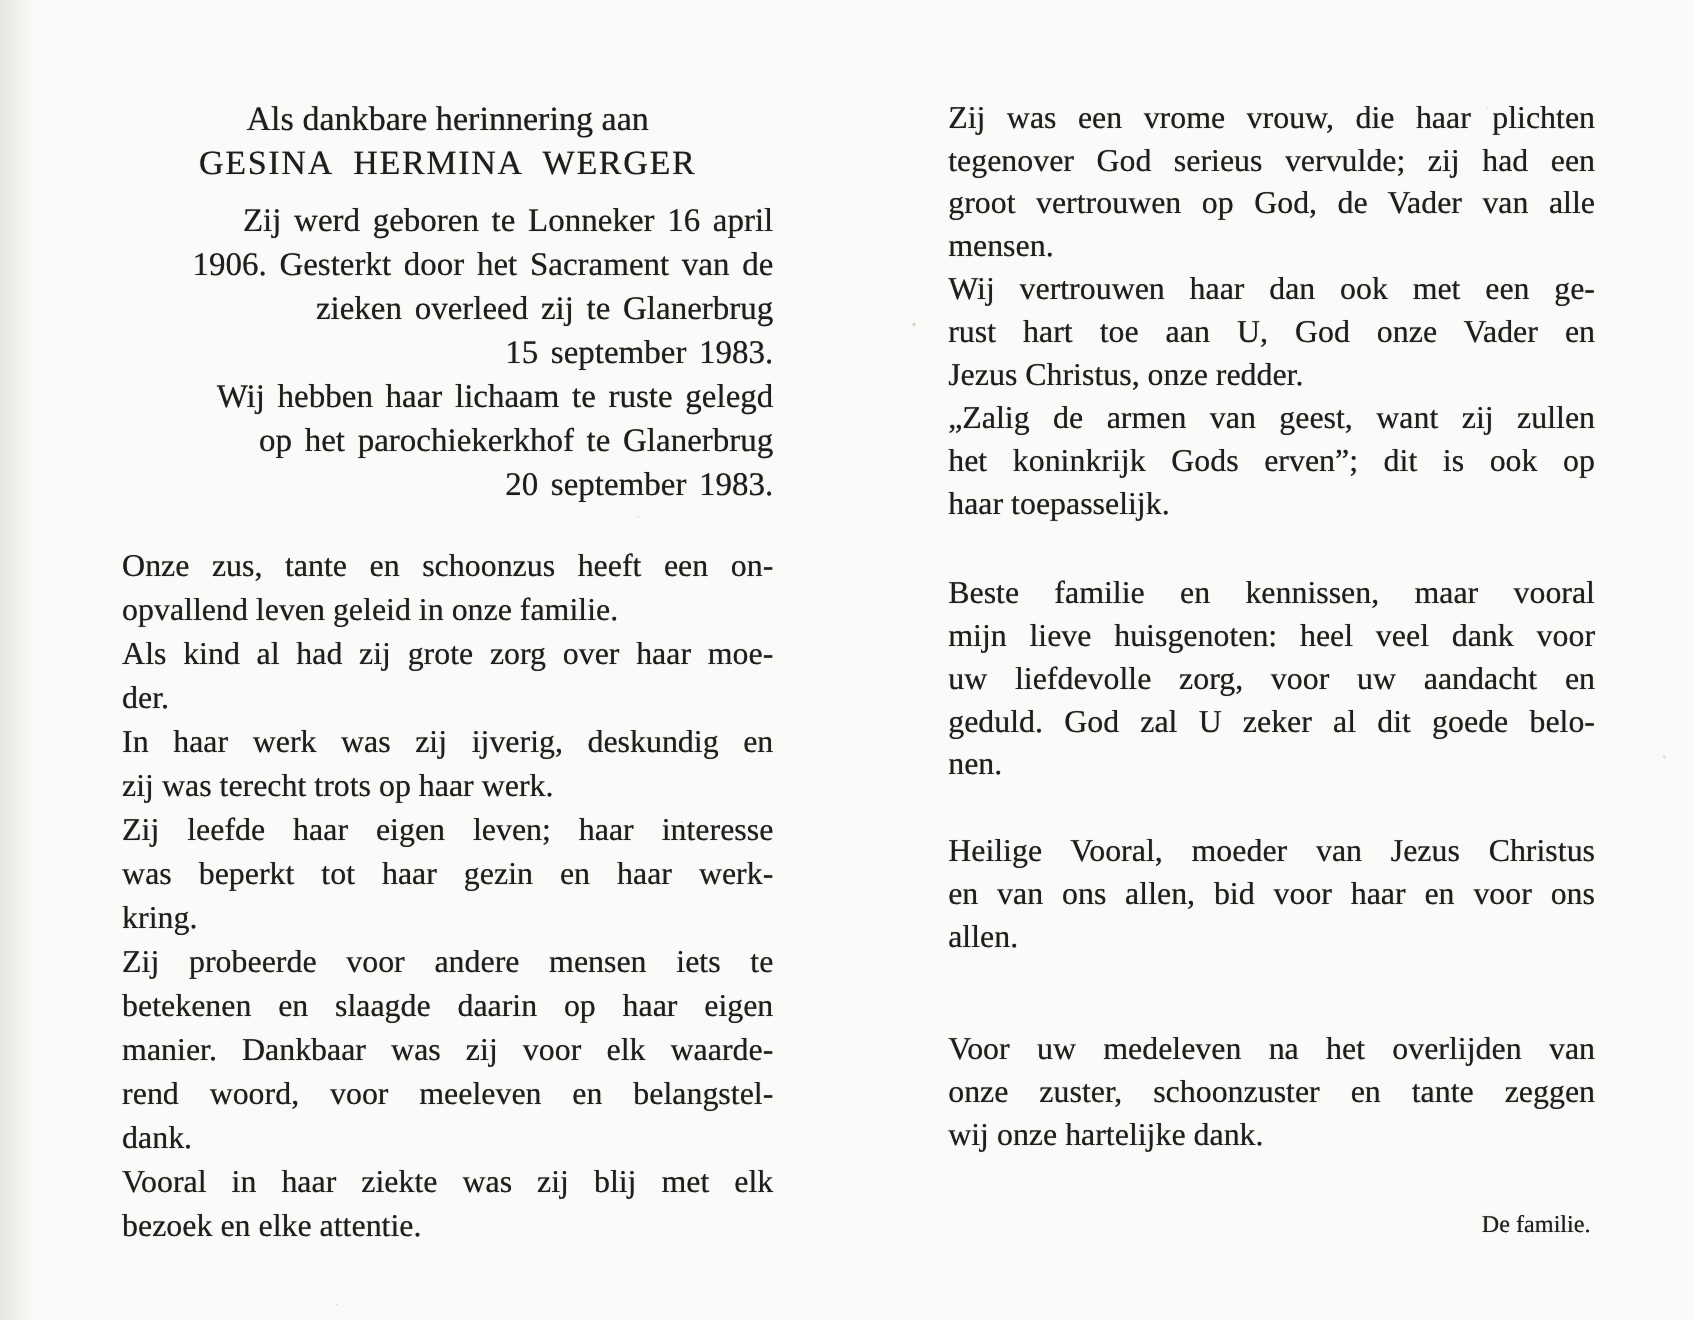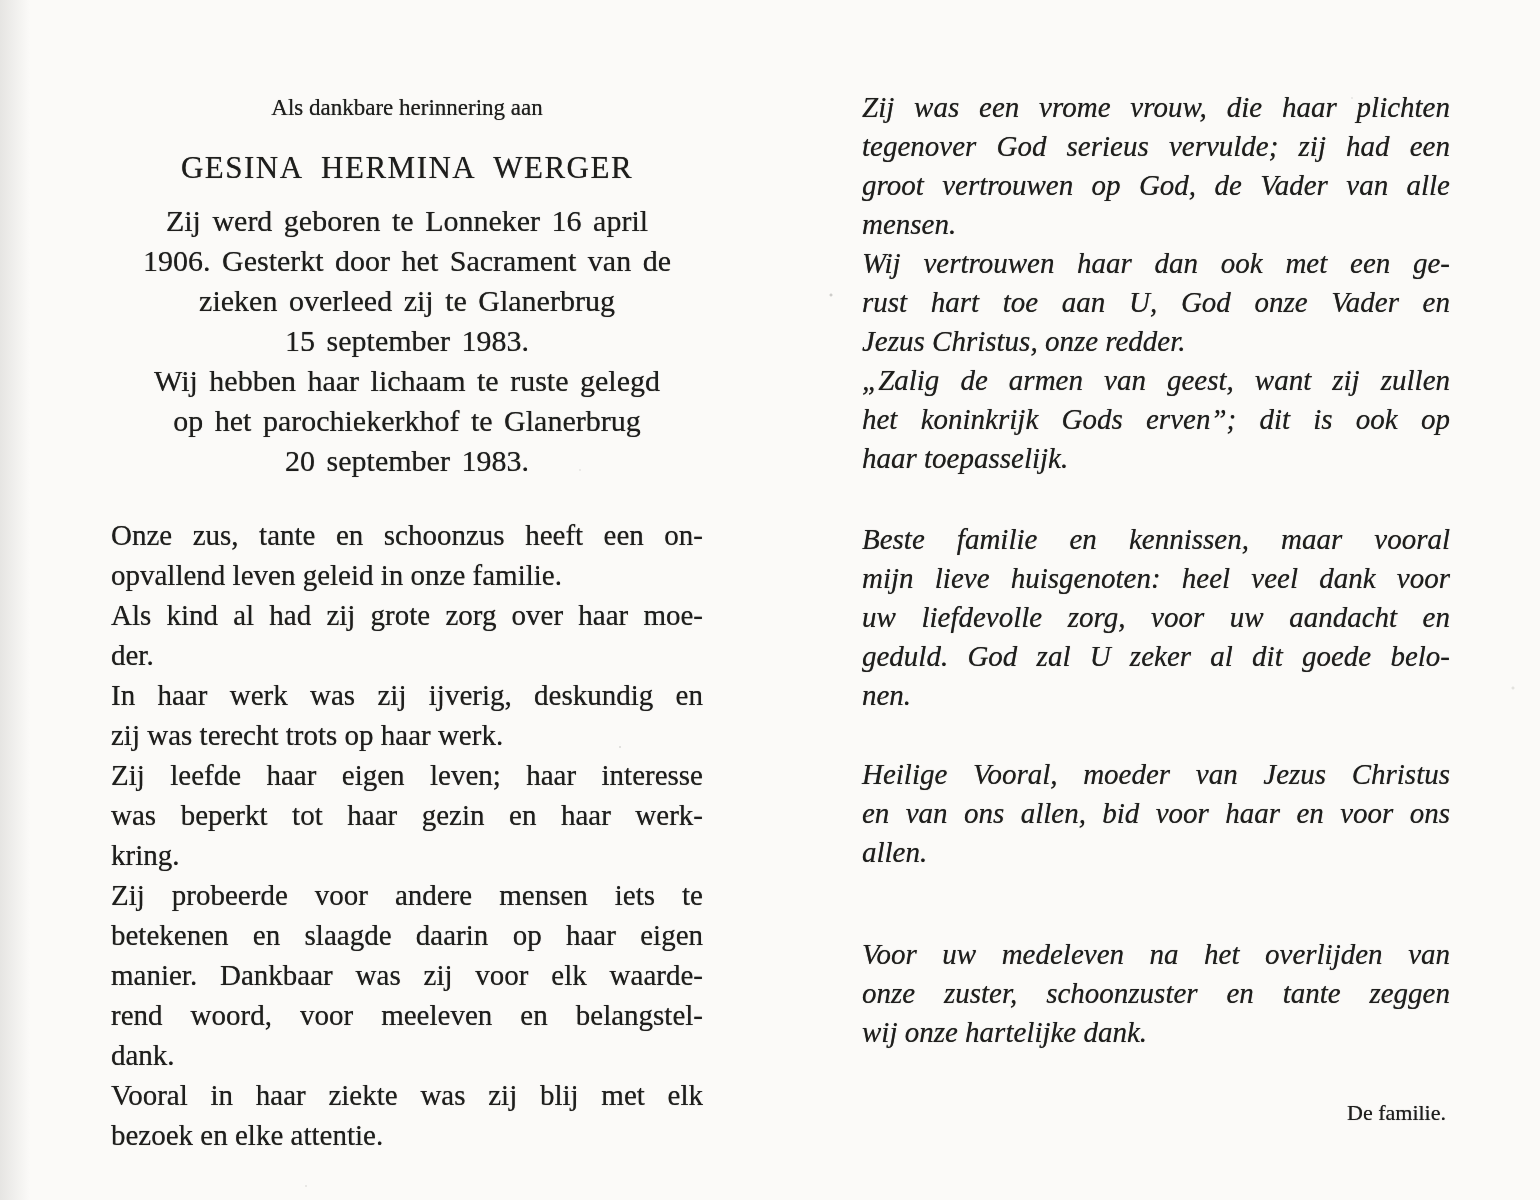--- a/index.html
+++ b/index.html
@@ -17,28 +17,28 @@
       radial-gradient(circle 2px at 306px 1186px, rgba(100,100,95,.25), transparent 70%),
       radial-gradient(circle 2px at 1352px 98px, rgba(120,120,115,.25), transparent 70%),
       radial-gradient(circle 2px at 580px 470px, rgba(100,100,95,.22), transparent 70%),
       linear-gradient(90deg, rgba(120,120,115,.16), rgba(120,120,115,0) 30px),
       linear-gradient(#fbfaf8,#fbfaf8);
     text-shadow:0 0 0.7px rgba(30,30,28,0.75);
   }
   .col{position:absolute;top:88px;}
   .col-left{left:111px;width:592px;}
   .col-right{left:862px;width:588px;}
-  .intro{font-size:23px;line-height:40px;text-align:center;}
-  .title{font-size:31px;line-height:40px;text-align:center;margin-top:20px;
+  .intro{font-size:31px;line-height:40px;text-align:center;}
+  .title{font-size:31px;line-height:40px;text-align:center;margin-top:0;
          letter-spacing:1.5px;word-spacing:10px;}
-  .dates{font-size:30px;line-height:40px;text-align:center;margin-top:13px;
+  .dates{font-size:30px;line-height:40px;text-align:right;margin-top:13px;
          word-spacing:4px;white-space:pre-line;}
   .block{font-size:29px;}
   .col-left  .block .line{line-height:40px;}
-  .col-right .block .line{line-height:39px;font-style:italic;}
+  .col-right .block .line{line-height:39px;}
   .body-left{margin-top:34px;}
   .blk-top{margin-top:0;}
   .blk-beste{margin-top:42px;}
   .blk-maria{margin-top:40px;}
   .blk-voor{margin-top:63px;}
   .line{text-align:justify;text-align-last:justify;}
   .line.last{text-align-last:left;}
   .signature{font-size:22px;line-height:39px;margin-top:41px;text-align:right;
              padding-right:4px;}
 </style>

